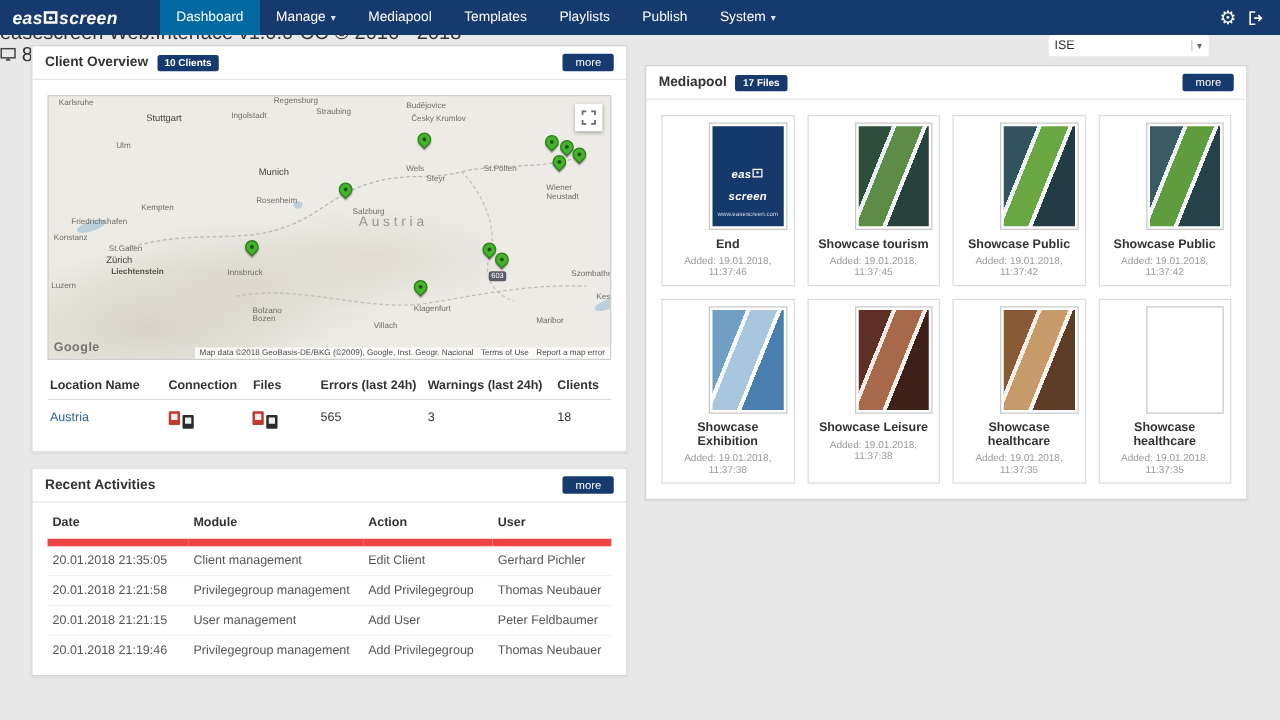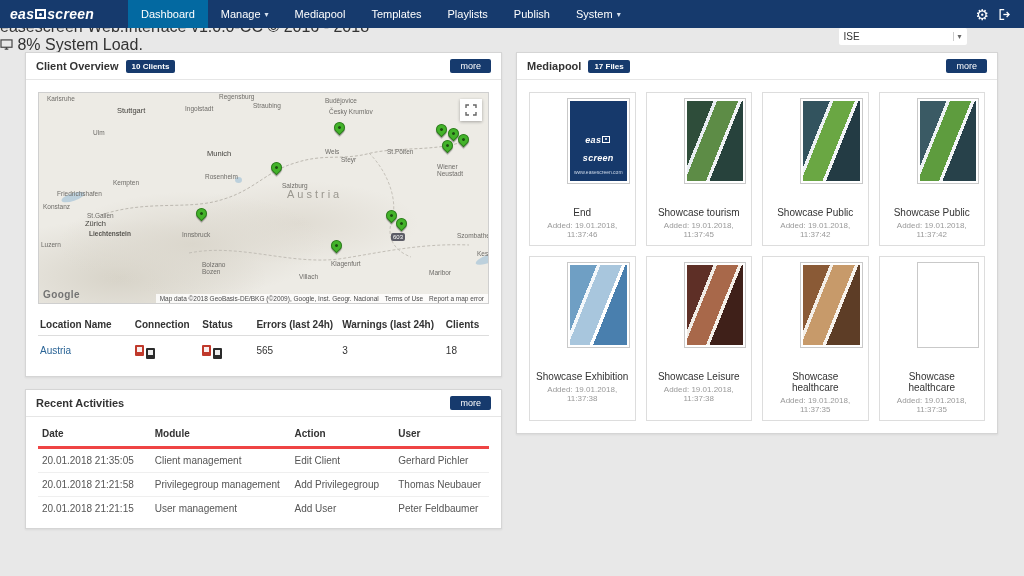--- a/index.html
+++ b/index.html
@@ -23,21 +23,21 @@
   .gear { color:#fff; font-size:15px; line-height:1; cursor:pointer; }
   .logout { cursor:pointer; display:flex; align-items:center; }
 
   
   .panel { background:#fff; border:1px solid #d5d5d5; box-shadow:0 1px 2px rgba(0,0,0,.07); }
   .panel-hd { display:flex; align-items:center; padding:6px 10px; border-bottom:1px solid #e6e6e6; }
   .panel-title { font-size:11px; font-weight:bold; color:#333; }
   .badge { background:#163a6d; color:#fff; font-size:8px; padding:2px 6px; border-radius:2px; margin-left:7px; font-weight:bold; }
   .more-btn { margin-left:auto; background:#163a6d; color:#fff; font-size:9px; padding:2px 10px; border-radius:2px; border:none; cursor:pointer; }
 
-  .left-col  { position:absolute; left:25px;  top:52px; width:477px; }
+  .left-col  { position:absolute; left:25px;  top:36px; width:477px; }
   .right-col { position:absolute; left:516px; top:52px; width:482px; }
 
   
   .panel-body { padding:12px; }
   .map { position:relative; height:212px; border:1px solid #cfcfcf; overflow:hidden;
     background:
       radial-gradient(190px 75px at 34% 72%, #dbd7cd 0%, rgba(219,215,205,0) 70%),
       radial-gradient(170px 60px at 58% 62%, #e0dcd3 0%, rgba(224,220,211,0) 70%),
       radial-gradient(210px 85px at 18% 88%, #d7d3c8 0%, rgba(215,211,200,0) 70%),
       #edebe5; }
@@ -63,30 +63,30 @@
   .c-table td { padding:9px 2px 6px; vertical-align:top; }
   .link { color:#2a6496; text-decoration:none; cursor:pointer; }
   .mini-ico { display:inline-block; width:9px; height:11px; border-radius:1px; position:relative; }
   .mini-ico::after { content:""; position:absolute; left:2px; right:2px; top:2px; bottom:4px; background:rgba(255,255,255,.92); }
   .mini-ico.red  { background:#c0392b; }
   .mini-ico.dark { background:#2b2b2b; margin-left:2px; top:3px; }
 
   
   .ra-panel { margin-top:12px; }
   .ra-table { font-size:10px; }
-  .ra-table th { text-align:left; font-weight:bold; color:#333; padding:7px 4px; border-bottom:3px solid #ef4444; }
+  .ra-table th { text-align:left; font-weight:bold; color:#333; padding:7px 4px; border-bottom:6px solid #ef4444; }
   .ra-table td { padding:6px 4px; border-bottom:1px solid #efefef; color:#555; }
   .ra-table tr:last-child td { border-bottom:none; }
 
   
   .media-grid { display:grid; grid-template-columns:repeat(4,1fr); gap:10px; padding:12px; }
   .card { border:1px solid #ddd; background:#fff; padding:5px; text-align:center; cursor:pointer; }
   .thumb { border:1px solid #c9c9c9; padding:2px; height:86px;margin-left:32px; }
   .thumb-img { height:100%; width:100%; position:relative; overflow:hidden; }
-  .m-name { font-size:10px; font-weight:normal; color:#333; margin-top:23px; }
+  .m-name { font-size:10px; font-weight:bold; color:#333; margin-top:6px; }
   .m-added { font-size:8px; color:#999; margin-top:3px; padding-bottom:1px; }
   .thumb-logo { color:#fff; padding-top:28px; }
   .thumb-logo .lg-pre,.thumb-logo .lg-post { font-size:9px; }
   .thumb-logo .lg-box { width:8px; height:7px; border-width:1.5px; }
   .thumb-logo .lg-box::after { width:2px; height:2px; left:1.5px; top:1px; }
   .thumb-url { font-size:5px; color:#cdd8e8; margin-top:4px; }
   .t0 { background:#16396b; }
   .t1 { background:linear-gradient(112deg,#2e4d3a 0%,#2e4d3a 30%,#e9eef2 30%,#e9eef2 34%,#5d8c46 34%,#5d8c46 58%,#f2f4f6 58%,#f2f4f6 62%,#27423c 62%,#27423c 100%); }
   .t2 { background:linear-gradient(112deg,#32535e 0%,#32535e 30%,#eef2f4 30%,#eef2f4 34%,#6aa743 34%,#6aa743 58%,#f4f6f8 58%,#f4f6f8 62%,#233b44 62%,#233b44 100%); }
   .t3 { background:linear-gradient(112deg,#3a5a64 0%,#3a5a64 30%,#eef2f4 30%,#eef2f4 34%,#5e9c3e 34%,#5e9c3e 58%,#f4f6f8 58%,#f4f6f8 62%,#27414a 62%,#27414a 100%); }
@@ -230,21 +230,21 @@
           <a>Terms of Use</a>
           <a>Report a map error</a>
         </div>
       </div>
 
       <table class="c-table">
         <tbody>
             <tr>
           <th style="width:21%">Location Name</th>
           <th style="width:15%">Connection</th>
-          <th style="width:12%">Status</th>
+          <th style="width:12%">Files</th>
           <th style="width:19%">Errors (last 24h)</th>
           <th style="width:23%">Warnings (last 24h)</th>
           <th style="width:10%">Clients</th>
         </tr>
         <tr>
           <td><a class="link">Austria</a></td>
           <td><span class="mini-ico red"></span><span class="mini-ico dark"></span></td>
           <td><span class="mini-ico red"></span><span class="mini-ico dark"></span></td>
           <td>565</td>
           <td>3</td>
@@ -280,20 +280,26 @@
           <td>Privilegegroup management</td>
           <td>Add Privilegegroup</td>
           <td>Thomas Neubauer</td>
         </tr>
         <tr>
           <td>20.01.2018 21:21:15</td>
           <td>User management</td>
           <td>Add User</td>
           <td>Peter Feldbaumer</td>
         </tr>
+        <tr>
+          <td>20.01.2018 21:19:46</td>
+          <td>Privilegegroup management</td>
+          <td>Add Privilegegroup</td>
+          <td>Thomas Neubauer</td>
+        </tr>
       </tbody>
         </table>
     </div>
   </div>
 </div>
 
 <div class="right-col">
   <div class="panel">
     <div class="panel-hd">
       <span class="panel-title">Mediapool</span>

